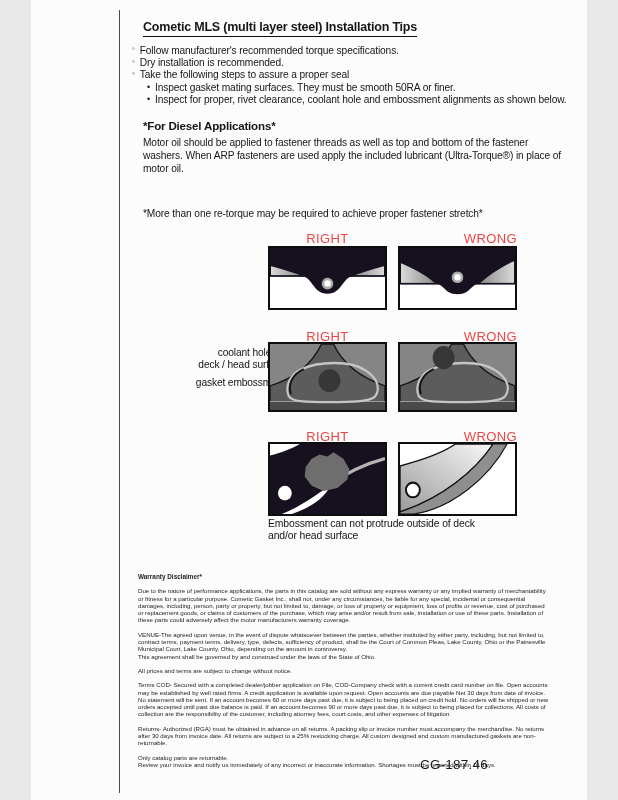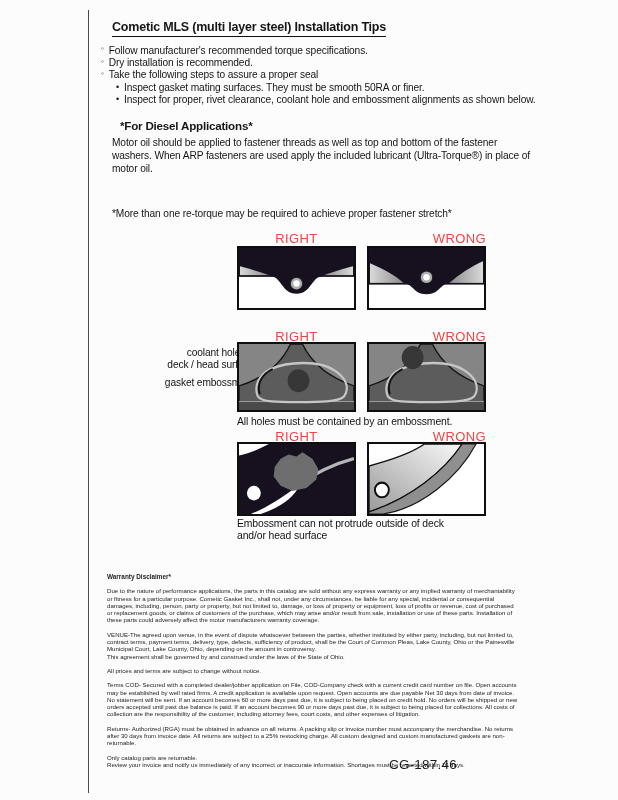--- a/index.html
+++ b/index.html
@@ -1,30 +1,30 @@
 <!DOCTYPE html>
 <html><head>
 <meta charset="utf-8">
 <style>
   * { margin:0; padding:0; box-sizing:border-box; }
   html,body { background:#e9e9e9; }
   body { font-family:"Liberation Sans", sans-serif; }
-  .page { position:relative; width:618px; height:800px; margin:0 auto; background:#fcfcfc; overflow:hidden; color:#161616; }
+  .page { position:relative; width:556px; height:800px; margin:0 auto; background:#fcfcfc; overflow:hidden; color:#161616; }
   .vrule { position:absolute; left:88px; top:10px; width:1px; height:783px; background:#4a4a4a; }
 
   .title { position:absolute; left:112px; top:20px; font-size:12.5px; font-weight:bold; letter-spacing:-0.2px;
            border-bottom:1.6px solid #111; padding-bottom:2px; white-space:nowrap; }
 
   .bullets { position:absolute; left:101px; top:44px; font-size:10.2px; letter-spacing:-0.12px; }
   .bl { display:flex; gap:5px; height:12.4px; align-items:center; white-space:nowrap; }
   .bl .m1 { font-size:8px; line-height:1; position:relative; top:-1px; }
   .bl .m2 { font-size:9px; line-height:1; }
   .bl.sub { margin-left:15px; }
 
-  .diesel-h { position:absolute; left:112px; top:119px; font-size:11.6px; font-weight:bold; letter-spacing:-0.2px;margin-left:8px; }
+  .diesel-h { position:absolute; left:112px; top:119px; font-size:11.6px; font-weight:bold; letter-spacing:-0.2px; }
   .para { position:absolute; left:112px; width:422px; font-size:10.2px; line-height:13px; letter-spacing:-0.12px; }
   .p1 { top:136px; } .p2 { top:164px; } .p3 { top:207px; }
 
   .dg-label { position:absolute; width:119px; text-align:center; font-size:13px; letter-spacing:0.4px; color:#ef4444; }
   .lab-r1 { top:231px; } .lab-r2 { top:329px; } .lab-r3 { top:429px; }
   .col-l { left:237px; } .col-r { left:367px;text-align:right; }
 
   .panel { position:absolute; width:119px; border:2.5px solid #0e0e0e; background:#fff; }
   .panel svg { display:block; width:100%; height:100%; }
   .pan-r1 { top:246px; height:64px; }
@@ -147,21 +147,20 @@
     <svg viewBox="0 0 116 63" preserveAspectRatio="none">
       <rect width="116" height="63" fill="#858585"></rect>
       <path d="M0,40 C24,33 42,20 52,0 H64 C74,20 94,33 116,40 V63 H0 Z" fill="#5c5c5c" stroke="#151515" stroke-width="1.4"></path>
       <rect x="0" y="55" width="116" height="8" fill="#4a4a4a"></rect>
       <rect x="0" y="54.4" width="116" height="1" fill="#9a9a9a"></rect>
       <path d="M19,50 C15,41 19,30 32,24 C50,16 82,16 96,25 C108,32 112,42 106,50 C100,55.5 80,55.5 60,55.5 C38,55.5 23,55.5 19,50 Z" fill="none" stroke="#c6c6c6" stroke-width="2.2" stroke-linejoin="round"></path>
       <path d="M21,48 C18,39 22,29 34,24" fill="none" stroke="#141414" stroke-width="2"></path>
       <circle cx="44" cy="13" r="11" fill="#373737"></circle>
     </svg>
   </div>
-  <div class="caption cap2">All holes must be contained by an embossment.</div>
 
   <div class="dg-label lab-r3 col-l">RIGHT</div>
   <div class="dg-label lab-r3 col-r">WRONG</div>
 
   <div class="panel pan-r3 col-l">
     <svg viewBox="0 0 116 67" preserveAspectRatio="none">
       <rect width="116" height="67" fill="#ffffff"></rect>
       <path d="M0,67 V11 C11,8.5 22,4.5 30,0 H116 V67 Z" fill="#17101f"></path>
       <path d="M12,67 C28,61 46,50 62,38 C55,53 38,62 22,67 Z" fill="#ffffff"></path>
       <path d="M58,40 C78,27 96,19 116,14" stroke="#b5b5b5" stroke-width="3.2" fill="none"></path>

